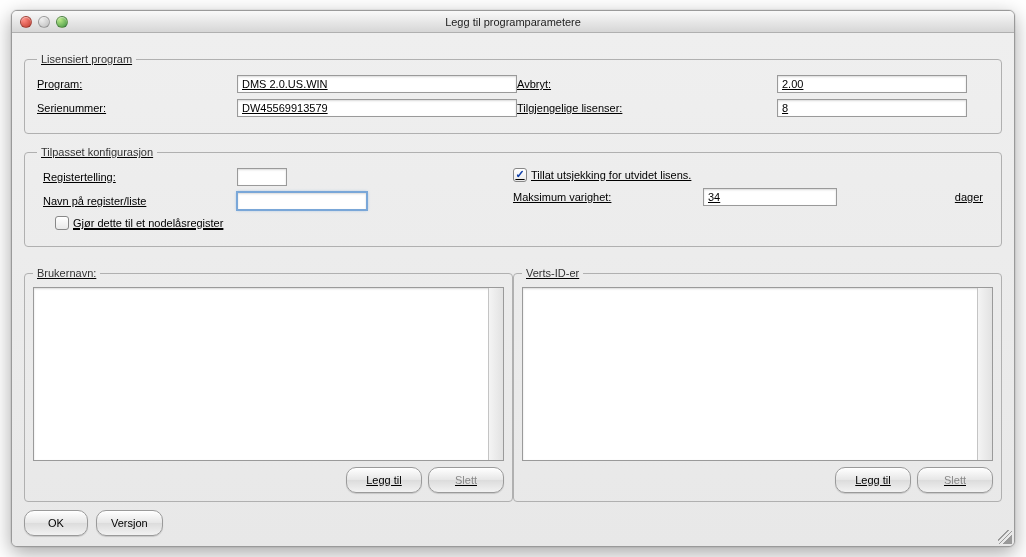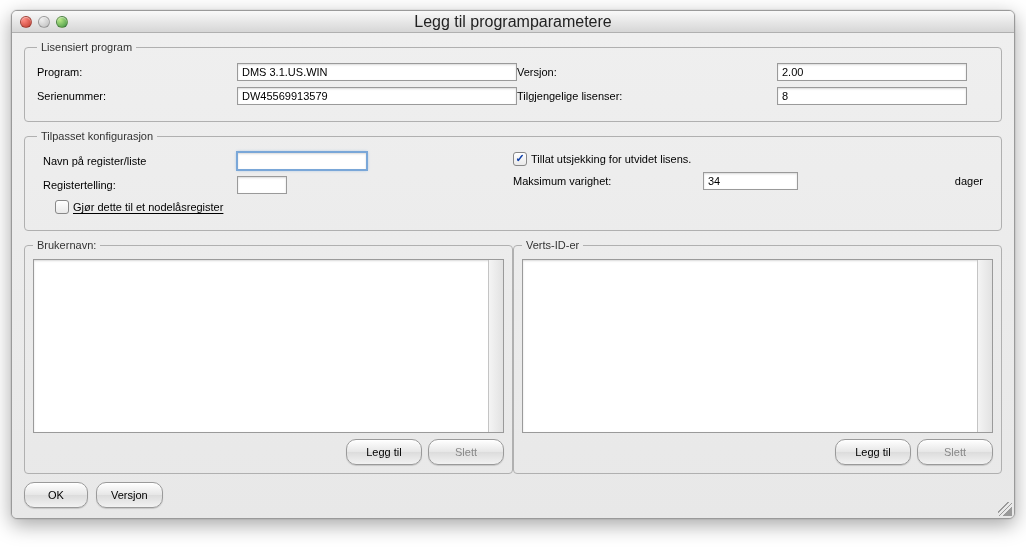--- a/index.html
+++ b/index.html
@@ -41,35 +41,36 @@
     border: 1px solid rgba(0,0,0,0.25);
     box-shadow: inset 0 1px 1px rgba(255,255,255,0.5);
   }
   .tl-close { background: radial-gradient(circle at 30% 30%, #ff8b82, #c0392b); }
   .tl-min   { background: radial-gradient(circle at 30% 30%, #eee, #bbb); }
   .tl-zoom  { background: radial-gradient(circle at 30% 30%, #b8e986, #3d9140); }
   .title {
     position: absolute;
     left: 0; right: 0;
     text-align: center;
-    font-size: 16px;
+    font-size: 11px;
     color: #222;
     pointer-events: none;
   }
   .content {
     padding: 8px 12px 10px 12px;
     background: linear-gradient(#efefef,#e8e8e8);
     position: relative;
   }
   fieldset {
     border: 1px solid #b0b0b0;
     border-radius: 4px;
-    margin: 0 0 8px 0;
+    margin: 12px 0 8px 0;
     padding: 10px 12px 10px 12px;
     background: transparent;
+    text-decoration: underline;
   }
   legend {
     padding: 0 4px;
     color: #333;
   }
   .row { display: flex; align-items: center; margin-bottom: 6px; }
   .lbl-right {
     padding-right: 6px;
     color: #000;
   }
@@ -168,51 +169,51 @@
   </div>
 
   <div class="content">
 
     <fieldset>
       <legend>Lisensiert program</legend>
       <div class="two-col">
         <div class="col">
           <div class="row">
             <span class="lbl-right" style="width:200px">Program:</span>
-            <span class="val-field" style="width:280px">DMS 3.1.US.WIN</span>
+            <span class="val-field" style="width:280px">DMS 2.0.US.WIN</span>
           </div>
           <div class="row">
             <span class="lbl-right" style="width:200px">Serienummer:</span>
             <span class="val-field" style="width:280px">DW45569913579</span>
           </div>
         </div>
         <div class="col">
           <div class="row">
-            <span class="lbl-right" style="width:260px">Versjon:</span>
+            <span class="lbl-right" style="width:260px">Avbryt:</span>
             <span class="val-field" style="width:190px">2.00</span>
           </div>
           <div class="row">
             <span class="lbl-right" style="width:260px">Tilgjengelige lisenser:</span>
             <span class="val-field" style="width:190px">8</span>
           </div>
         </div>
       </div>
     </fieldset>
 
     <fieldset>
       <legend>Tilpasset konfigurasjon</legend>
       <div class="two-col">
         <div class="col">
           <div class="row">
+            <span class="lbl-right" style="width:200px;text-align:left;padding-left:6px">Registertelling:</span>
+            <input class="val-input" style="width: 50px;" value="">
+          </div>
+          <div class="row">
             <span class="lbl-right" style="width:200px;text-align:left;padding-left:6px">Navn på register/liste</span>
             <input class="val-input focus" style="width: 130px;" value="">
-          </div>
-          <div class="row">
-            <span class="lbl-right" style="width:200px;text-align:left;padding-left:6px">Registertelling:</span>
-            <input class="val-input" style="width: 50px;" value="">
           </div>
           <div class="row" style="padding-left:18px">
             <label class="checklabel">
               <span class="chk">
                   <span class="mark" style="visibility:hidden">✓</span>
                 </span>
               <span style="text-decoration:underline;text-decoration-style:solid;text-underline-offset:2px">Gjør dette til et nodelåsregister</span>
             </label>
           </div>
         </div>
@@ -220,21 +221,21 @@
           <div class="row">
             <label class="checklabel">
               <span class="chk">
                   <span class="mark">✓</span>
                 </span>
               <span>Tillat utsjekking for utvidet lisens.</span>
             </label>
           </div>
           <div class="row">
             <span style="width:190px">Maksimum varighet:</span>
-            <input class="val-input" style="width: 95px;" value="34">
+            <input class="val-input" style="width: 134px;" value="34">
             <span style="flex:1;text-align:right;padding-right:6px">dager</span>
           </div>
         </div>
       </div>
     </fieldset>
 
     <div class="panels">
       <fieldset>
         <legend>Brukernavn:</legend>
         <div class="listbox">

